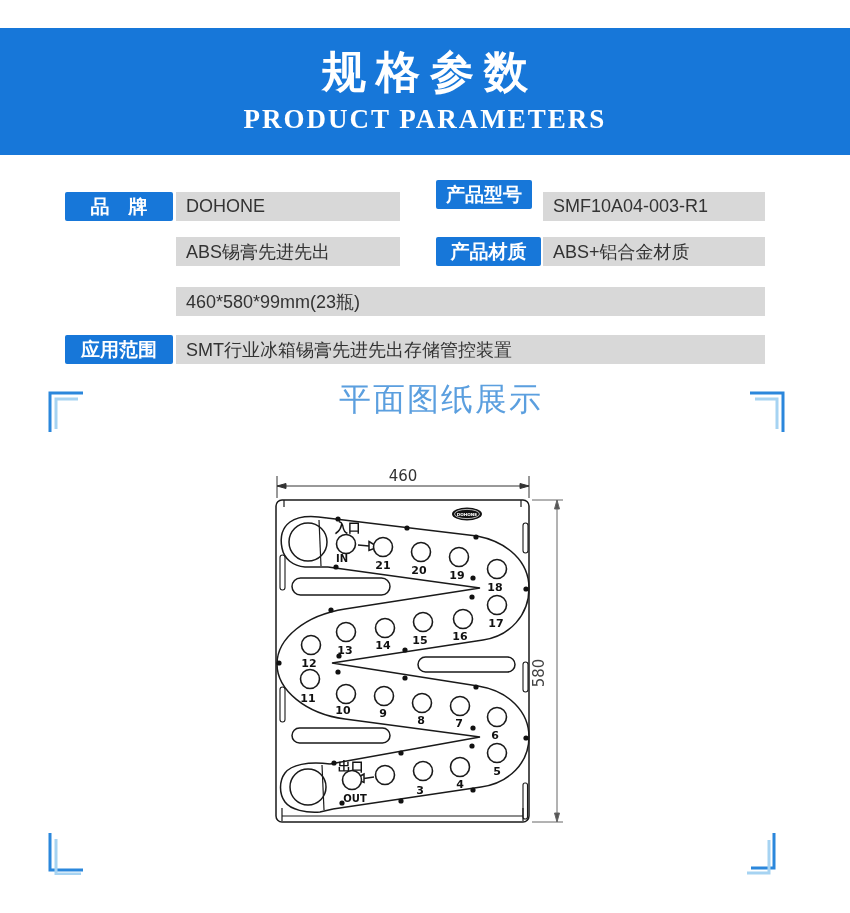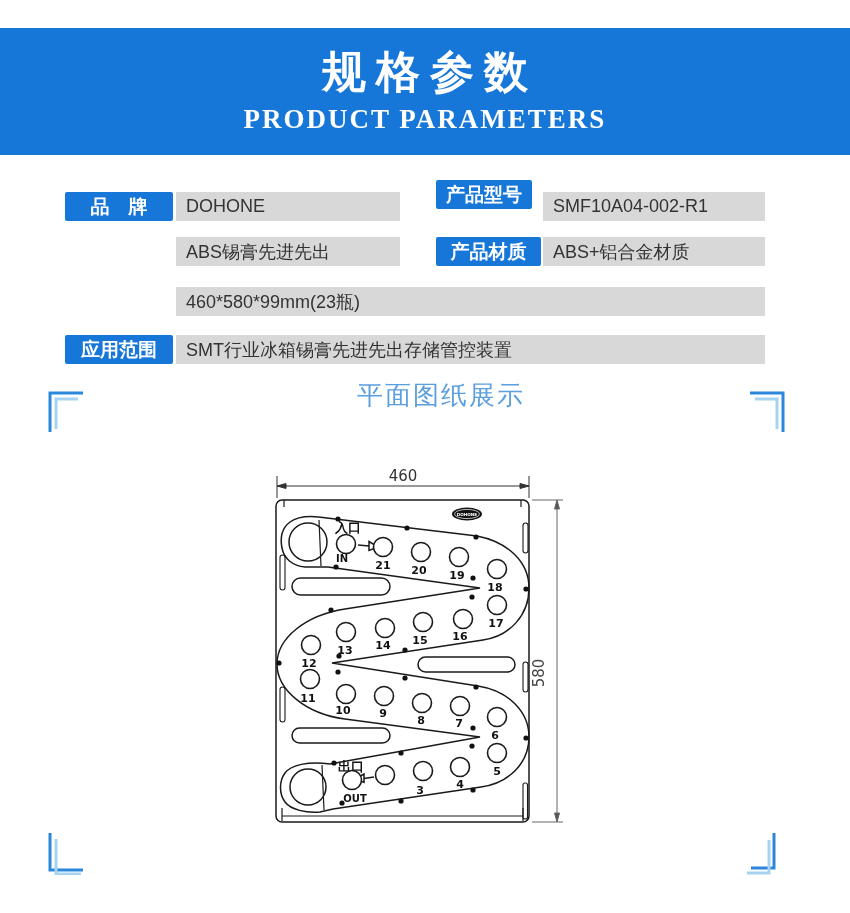--- a/index.html
+++ b/index.html
@@ -15,42 +15,42 @@
 
   
   .param-label { position:absolute; height:29px; background:var(--blue,#1777d9); color:#fff;
                  font-size:19px; font-weight:bold; display:flex; align-items:center; justify-content:center;
                  border-radius:2px; white-space:nowrap; }
   .param-value { position:absolute; height:29px; background:#d8d8d8; color:#333; font-size:18px;
                  display:flex; align-items:center; padding-left:10px; white-space:nowrap; }
 
   
   .section-title { position:absolute; left:0; top:378px; width:850px; text-align:center;
-                   color:#5b9fdf; font-size:26px; letter-spacing:2px;padding-left:32px; }
+                   color:#5b9fdf; font-size:32px; letter-spacing:2px;padding-left:32px; }
 
   .bracket { position:absolute; width:38px; height:47px; }
 
   .drawing { position:absolute; left:260px; top:460px; }
 
   svg text { font-family:"DejaVu Sans","Liberation Sans",sans-serif; }
 </style>
 </head>
 <body>
 
 <div class="page">
 
   <div class="banner" style="background:#1777d9">
     <div class="banner-title">规格参数</div>
     <div class="banner-sub">PRODUCT PARAMETERS</div>
   </div>
 
   <div class="param-label" style="left:65px;top:192px;width:108px">品　牌</div>
   <div class="param-value" style="left:176px;top:192px;width:224px">DOHONE</div>
   <div class="param-label" style="left:436px;top:180px;width:96px">产品型号</div>
-  <div class="param-value" style="left:543px;top:192px;width:222px">SMF10A04-002-R1</div>
+  <div class="param-value" style="left:543px;top:192px;width:222px">SMF10A04-003-R1</div>
 
   <div class="param-value" style="left:176px;top:237px;width:224px">ABS锡膏先进先出</div>
   <div class="param-label" style="left:436px;top:237px;width:105px">产品材质</div>
   <div class="param-value" style="left:543px;top:237px;width:222px">ABS+铝合金材质</div>
 
   <div class="param-value" style="left:176px;top:287px;width:589px">460*580*99mm(23瓶)</div>
 
   <div class="param-label" style="left:65px;top:335px;width:108px">应用范围</div>
   <div class="param-value" style="left:176px;top:335px;width:589px">SMT行业冰箱锡膏先进先出存储管控装置</div>
 

